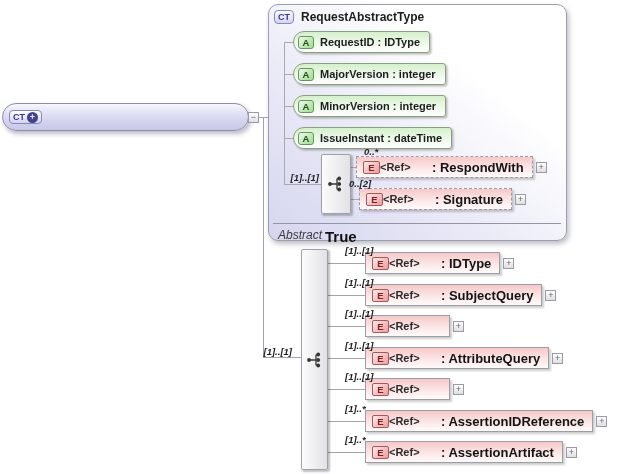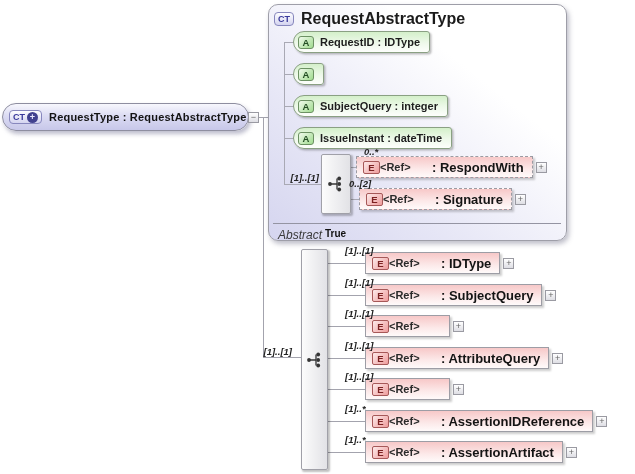--- a/index.html
+++ b/index.html
@@ -50,21 +50,21 @@
   
   .panel {
     position:absolute; left:268px; top:4px; width:299px; height:237px;
     border:1px solid #9e9ea8; border-radius:10px;
     background:linear-gradient(to top right,#d5d5ef 0%,#e9e9f7 35%,#ffffff 70%);
     box-shadow:2px 3px 5px rgba(70,70,100,.35);
     z-index:2;
   }
   .pline { position:absolute; background:#a9a9b4; }
   .cheader { position:absolute; left:5px; top:5px; display:flex; align-items:center; }
-  .ctitle { font-size:16px; font-weight:bold; color:#1b1b1b; margin-left:7px; white-space:nowrap; }
+  .ctitle { font-size:12px; font-weight:bold; color:#1b1b1b; margin-left:7px; white-space:nowrap; }
 
   
   .attr {
     position:absolute; height:22px; display:flex; align-items:center;
     border:1px solid #8aa083; border-radius:11px 3px 3px 11px;
     background:linear-gradient(180deg,#d4f0ca 0%,#eef9ea 55%,#fdfefc 100%);
     box-shadow:1.5px 1.5px 2px rgba(0,0,0,.25);
     padding:0 9px 0 4px; white-space:nowrap;
   }
   .abadge {
@@ -108,21 +108,21 @@
   
   .occ {
     position:absolute; font-size:9.5px; font-style:italic; font-weight:bold;
     color:#222; white-space:nowrap; z-index:4;
   }
   .occ.r { text-align:right; }
 
   
   .footsep { position:absolute; left:4px; top:218px; width:288px; height:1px; background:#9494a2; }
   .footlabel { position:absolute; left:9px; top:223px; font-size:12px; font-style:italic; color:#3a3a3a; }
-  .footval  { position:absolute; left:56px; top:223px; font-size:10px; font-weight:bold; color:#111; }
+  .footval  { position:absolute; left:56px; top:223px; font-size:15px; font-weight:bold; color:#111; }
 
   .compicon { display:block; }
 </style>
 </head>
 <body>
 
 <div class="canvas">
 
   <div class="line" style="left:259px;top:117px;width:9px;height:1px"></div>
   <div class="line" style="left:263px;top:117px;width:1px;height:241px"></div>
@@ -133,21 +133,20 @@
   <div class="line" style="left:328px;top:358px;width:37px;height:1px"></div>
   <div class="line" style="left:328px;top:389px;width:37px;height:1px"></div>
   <div class="line" style="left:328px;top:421px;width:37px;height:1px"></div>
   <div class="line" style="left:328px;top:452px;width:37px;height:1px"></div>
 
   <div class="rootbox">
     <span class="ctbadge">
         <span>CT</span>
         <span class="plusdot">+</span>
       </span>
-    <span class="rootlabel">RequestType : RequestAbstractType</span>
   </div>
   <div class="tg abs" style="left:248px;top:112px">−</div>
 
   <div class="panel">
     <div class="cheader">
       <span class="ctbadge">CT</span>
       <span class="ctitle">RequestAbstractType</span>
     </div>
 
     <div class="pline" style="left:15px;top:37px;width:1px;height:143px"></div>
@@ -158,24 +157,25 @@
     <div class="pline" style="left:15px;top:179px;width:37px;height:1px"></div>
     <div class="pline" style="left:82px;top:162px;width:6px;height:1px"></div>
     <div class="pline" style="left:82px;top:194px;width:8px;height:1px"></div>
 
     <div class="attr" style="left:24px;top:26px">
       <span class="abadge">A</span>
       <span class="alabel">RequestID : IDType</span>
     </div>
     <div class="attr" style="left:24px;top:58px">
       <span class="abadge">A</span>
+      <span class="alabel">MajorVersion : integer</span>
     </div>
     <div class="attr" style="left:24px;top:90px">
       <span class="abadge">A</span>
-      <span class="alabel">SubjectQuery : integer</span>
+      <span class="alabel">MinorVersion : integer</span>
     </div>
     <div class="attr" style="left:24px;top:122px">
       <span class="abadge">A</span>
       <span class="alabel">IssueInstant : dateTime</span>
     </div>
 
     <span class="occ r" style="left:8px;top:167px;width:42px">[1]..[1]</span>
     <div class="comp" style="left:52px;top:149px;width:30px;height:60px">
       <svg class="compicon" width="20" height="18" viewBox="0 0 20 18">
         <path d="M4 9 H11 M11 3.5 V14.5" stroke="#343434" stroke-width="1.3" fill="none"></path>

